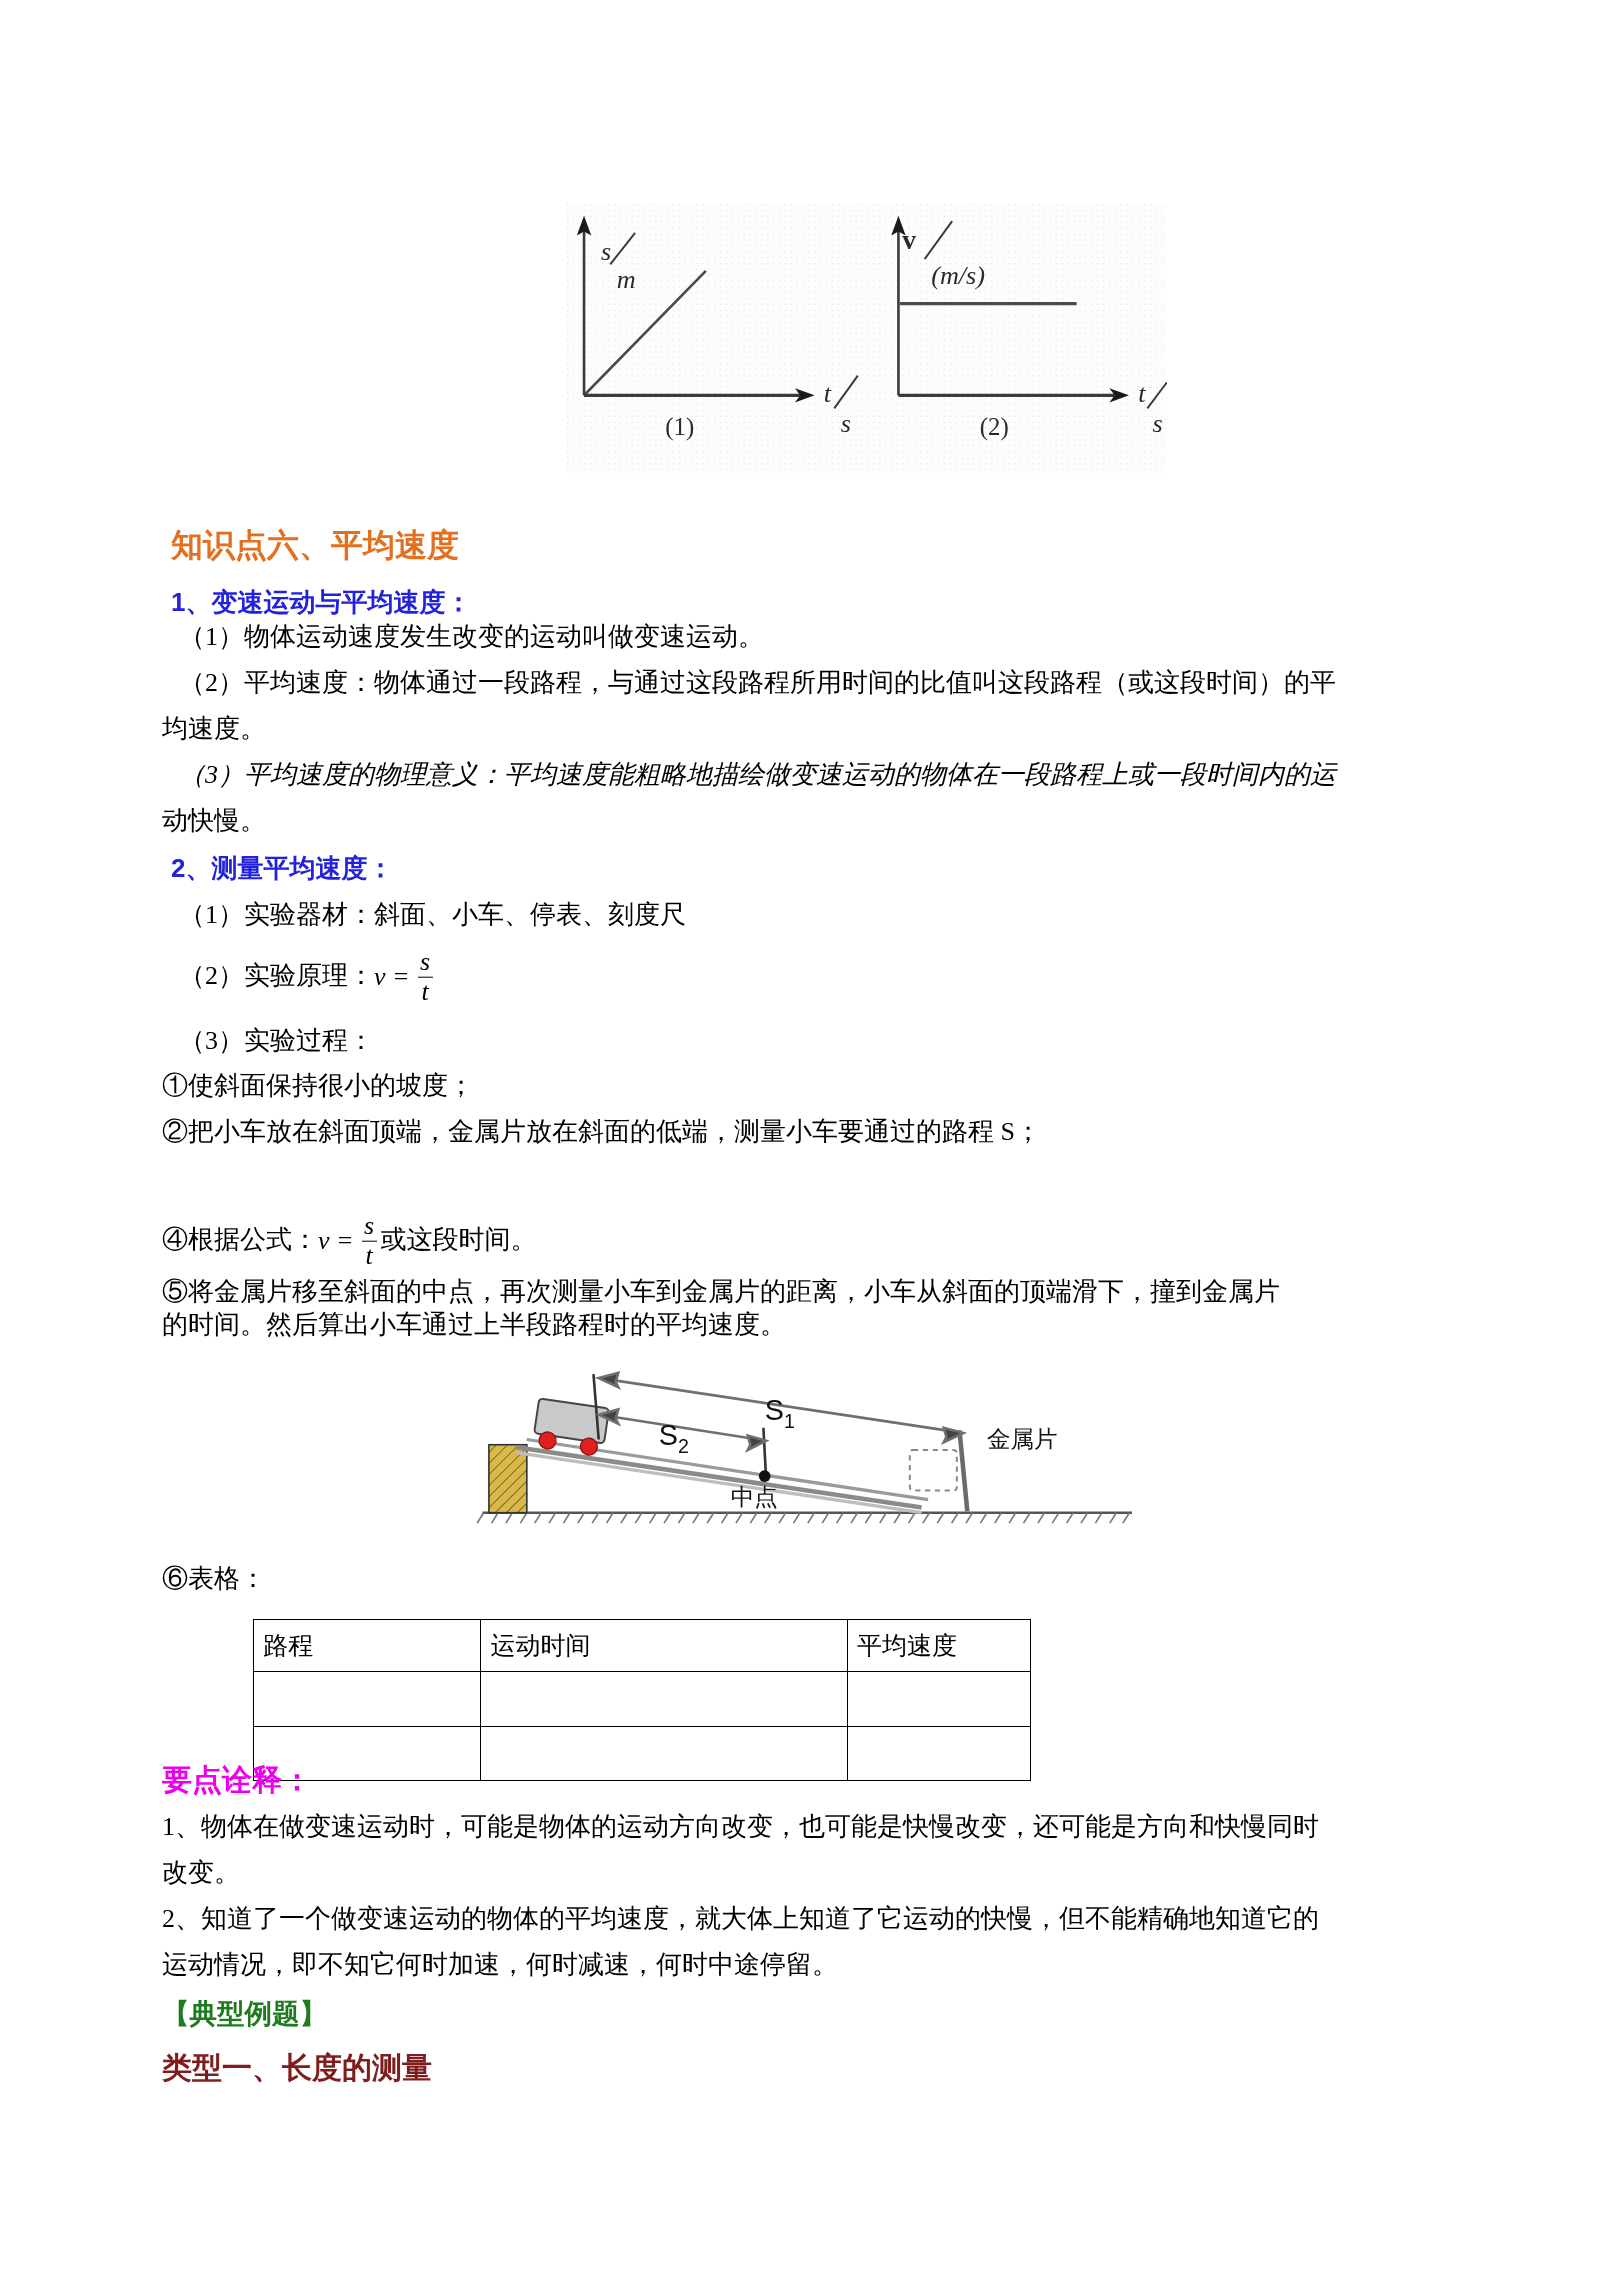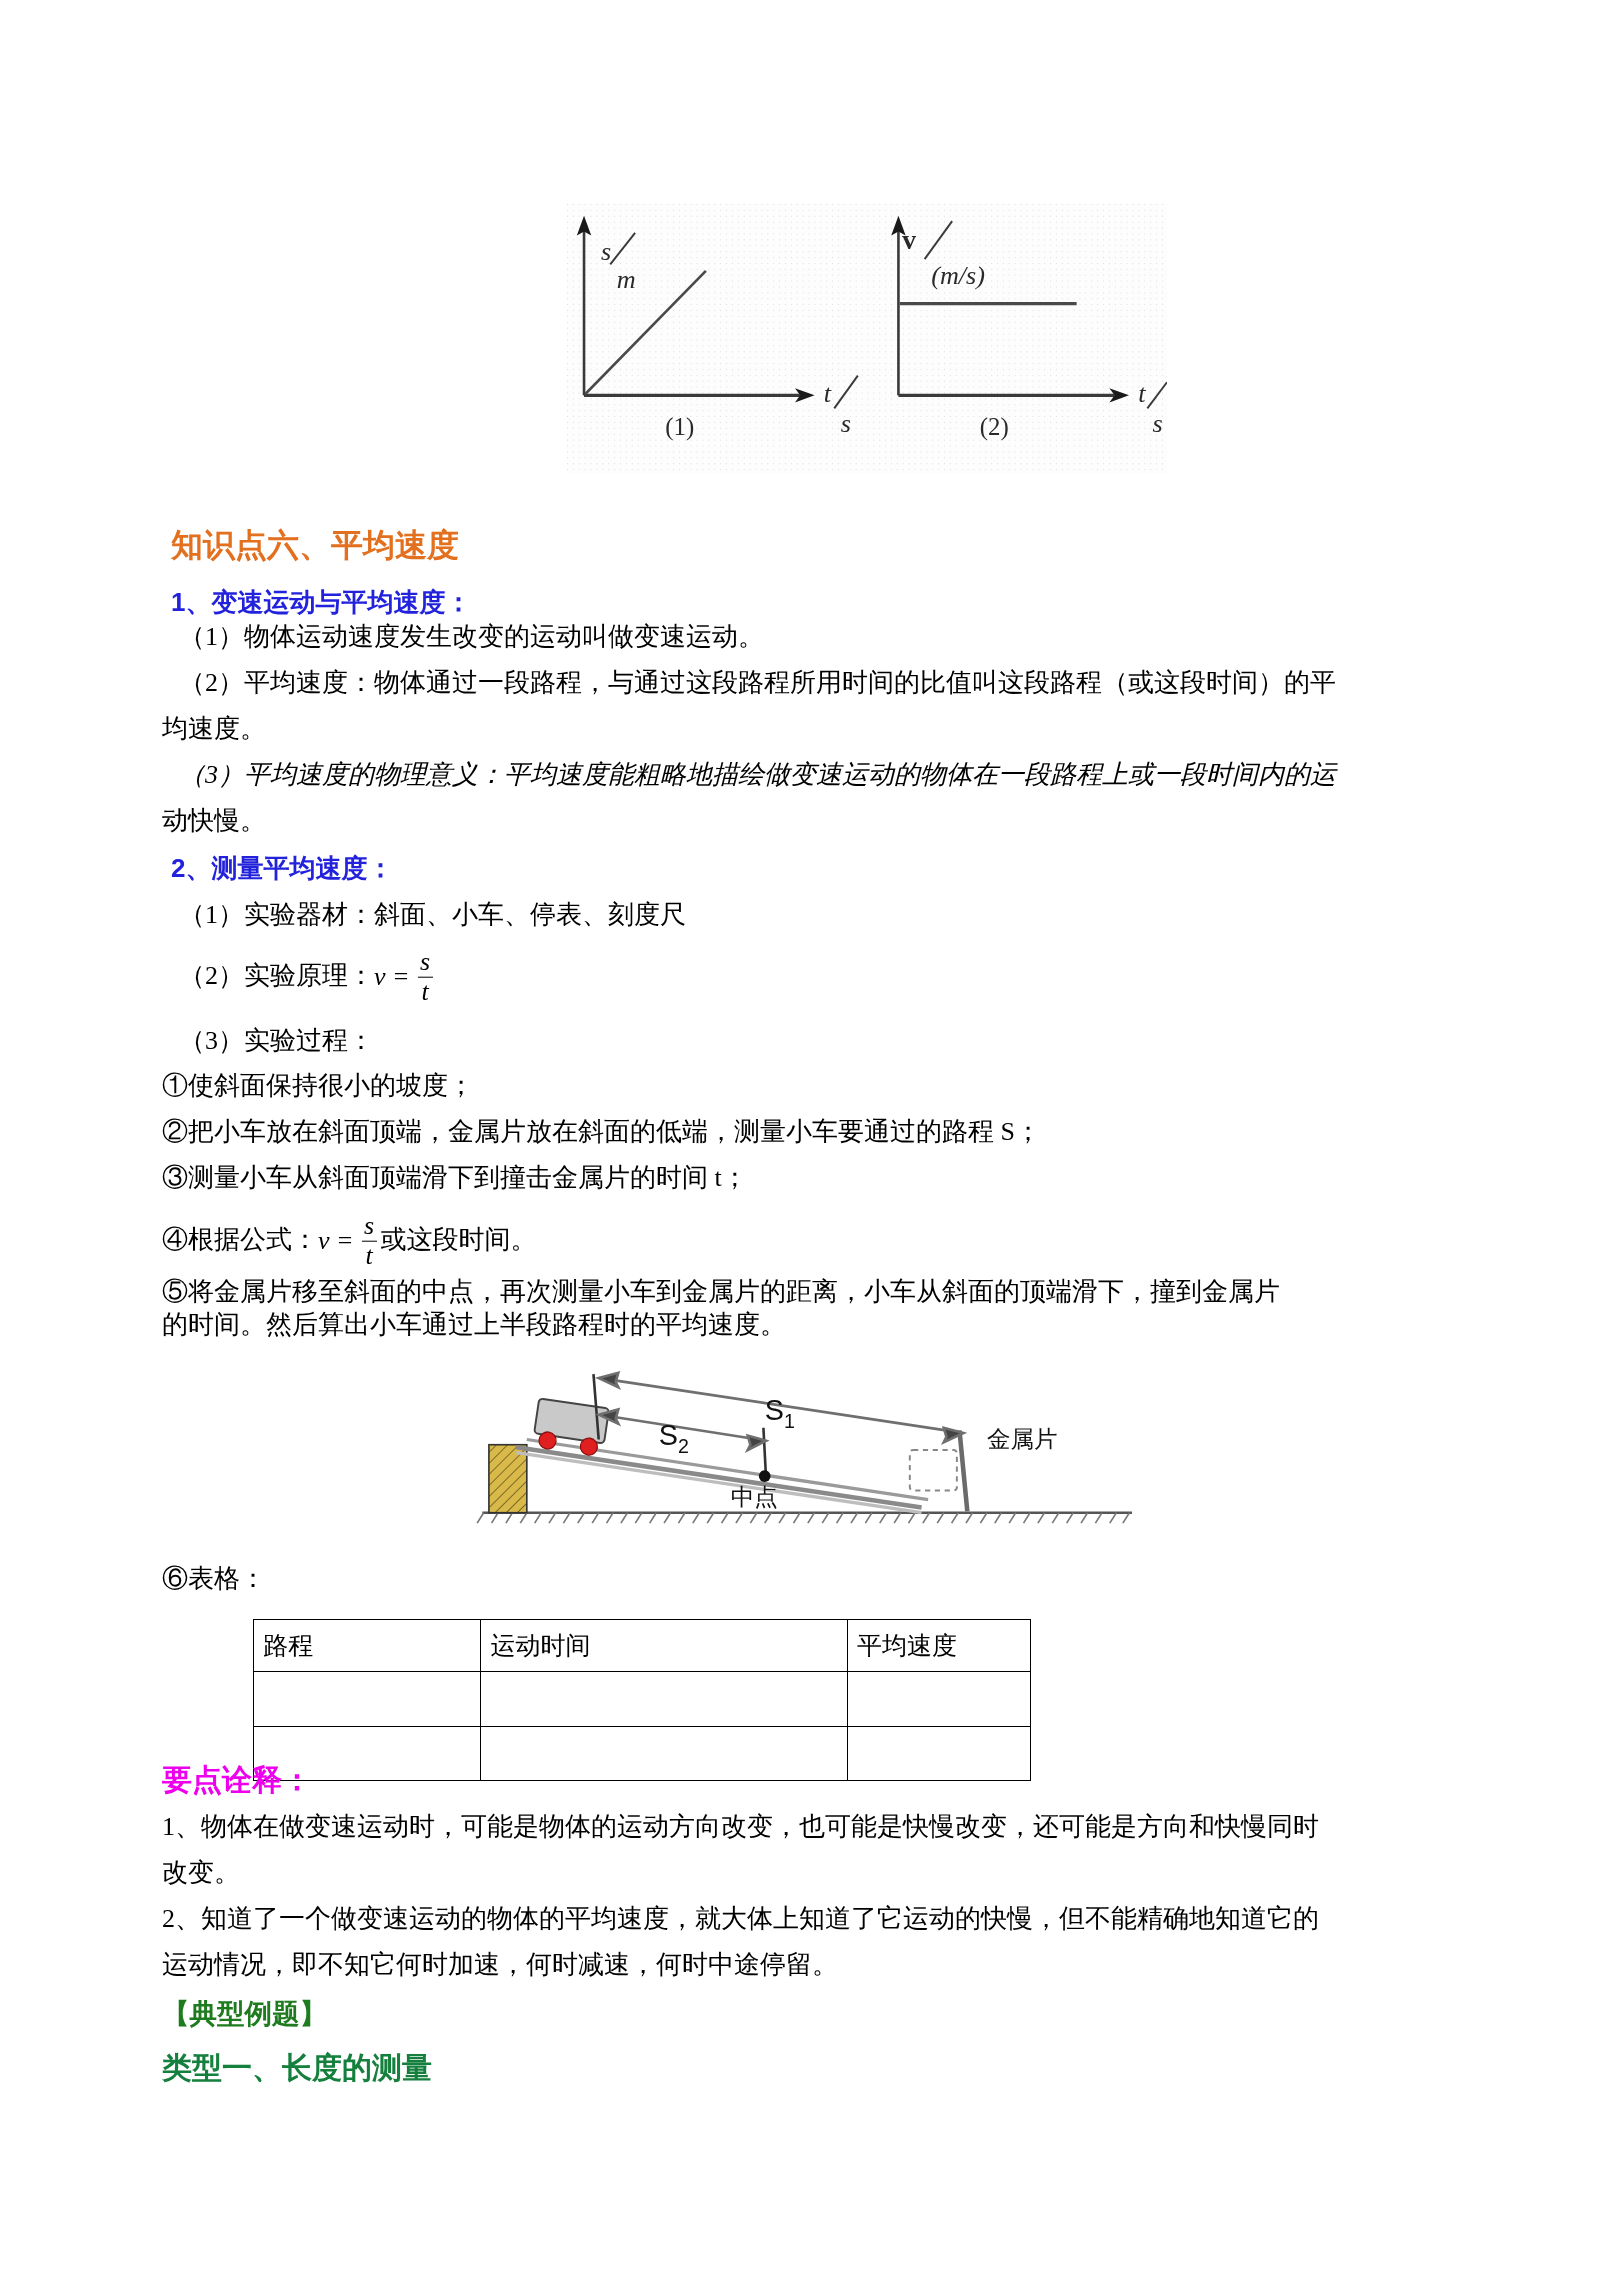--- a/index.html
+++ b/index.html
@@ -69,21 +69,21 @@
     font-weight: bold;
     font-size: 30px;
   }
   .heading-green {
     color: #1E7B1E;
     font-family: "Liberation Sans", "DejaVu Sans", sans-serif;
     font-weight: bold;
     font-size: 27.5px;
   }
   .heading-orange2 {
-    color: #15803d;
+    color: #7f1d1d;
     font-family: "Liberation Sans", "DejaVu Sans", sans-serif;
     font-weight: bold;
     font-size: 30px;
   }
 
   
   .formula {
     display: inline-flex;
     align-items: center;
     font-family: "Liberation Serif", "DejaVu Serif", serif;
@@ -211,21 +211,20 @@
           <span class="num">s</span>
           <span class="den">t</span>
         </span>
       </span>
   </div>
 
   <div class="line" style="left:179px; top:1028px;">（3）实验过程：</div>
 
   <div class="line" style="left:162px; top:1073px;">①使斜面保持很小的坡度；</div>
   <div class="line" style="left:162px; top:1119px;">②把小车放在斜面顶端，金属片放在斜面的低端，测量小车要通过的路程 S；</div>
-  <div class="line" style="left:162px; top:1165px;">③测量小车从斜面顶端滑下到撞击金属片的时间 t；</div>
 
   <div class="line" style="left:162px; top:1214px;">
     <span>④根据公式：</span><span class="formula">
         <span class="lhs">v =</span>
         <span class="frac">
           <span class="num">s</span>
           <span class="den">t</span>
         </span>
       </span><span>或这段时间。</span>
   </div>

